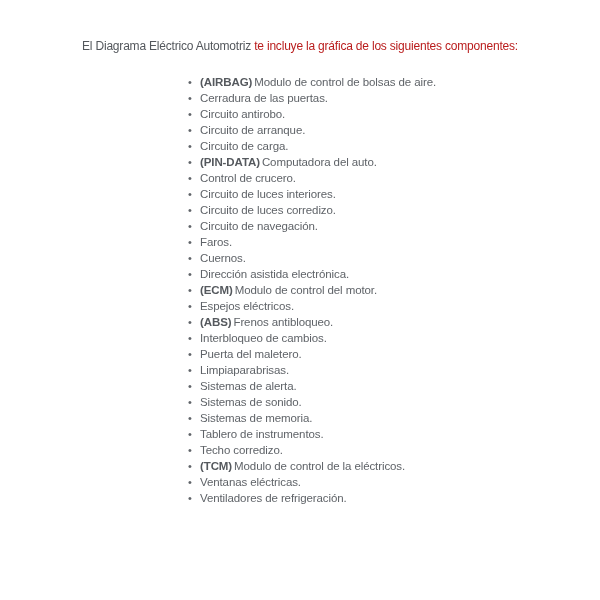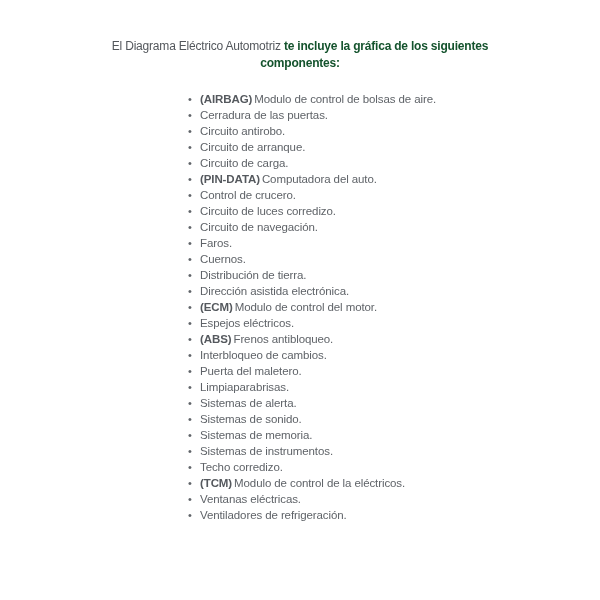--- a/index.html
+++ b/index.html
@@ -22,22 +22,22 @@
   .title {
     margin: 38px auto 0 auto;
     width: 440px;
     text-align: center;
     font-size: 12px;
     line-height: 17px;
     letter-spacing: -0.2px;
     color: #53575c;
   }
   .title .bold {
-    font-weight: 700;
-    color: #14532d;
+    font-weight: 400;
+    color: #b91c1c;
   }
   ul.components {
     list-style: none;
     margin: 19px 0 0 0;
     padding: 0 0 0 188px;
   }
   ul.components li {
     position: relative;
     padding-left: 12px;
     font-size: 11.5px;
@@ -76,32 +76,32 @@
       <li><span>Circuito antirobo.</span></li>
 
       <li><span>Circuito de arranque.</span></li>
 
       <li><span>Circuito de carga.</span></li>
 
       <li><span class="b">(PIN-DATA)</span><span>Computadora del auto.</span></li>
 
       <li><span>Control de crucero.</span></li>
 
+      <li><span>Circuito de luces interiores.</span></li>
 
       <li><span>Circuito de luces corredizo.</span></li>
 
       <li><span>Circuito de navegación.</span></li>
 
       <li><span>Faros.</span></li>
 
       <li><span>Cuernos.</span></li>
 
 
 
-      <li><span>Distribución de tierra.</span></li>
 
       <li><span>Dirección asistida electrónica.</span></li>
 
       <li><span class="b">(ECM)</span><span>Modulo de control del motor.</span></li>
 
       <li><span>Espejos eléctricos.</span></li>
 
       <li><span class="b">(ABS)</span><span>Frenos antibloqueo.</span></li>
 
       <li><span>Interbloqueo de cambios.</span></li>
@@ -109,21 +109,21 @@
       <li><span>Puerta del maletero.</span></li>
 
       <li><span>Limpiaparabrisas.</span></li>
 
       <li><span>Sistemas de alerta.</span></li>
 
       <li><span>Sistemas de sonido.</span></li>
 
       <li><span>Sistemas de memoria.</span></li>
 
-      <li><span>Sistemas de instrumentos.</span></li>
+      <li><span>Tablero de instrumentos.</span></li>
 
       <li><span>Techo corredizo.</span></li>
 
       <li><span class="b">(TCM)</span><span>Modulo de control de la eléctricos.</span></li>
 
       <li><span>Ventanas eléctricas.</span></li>
 
       <li><span>Ventiladores de refrigeración.</span></li>
     </ul>
 </div>

